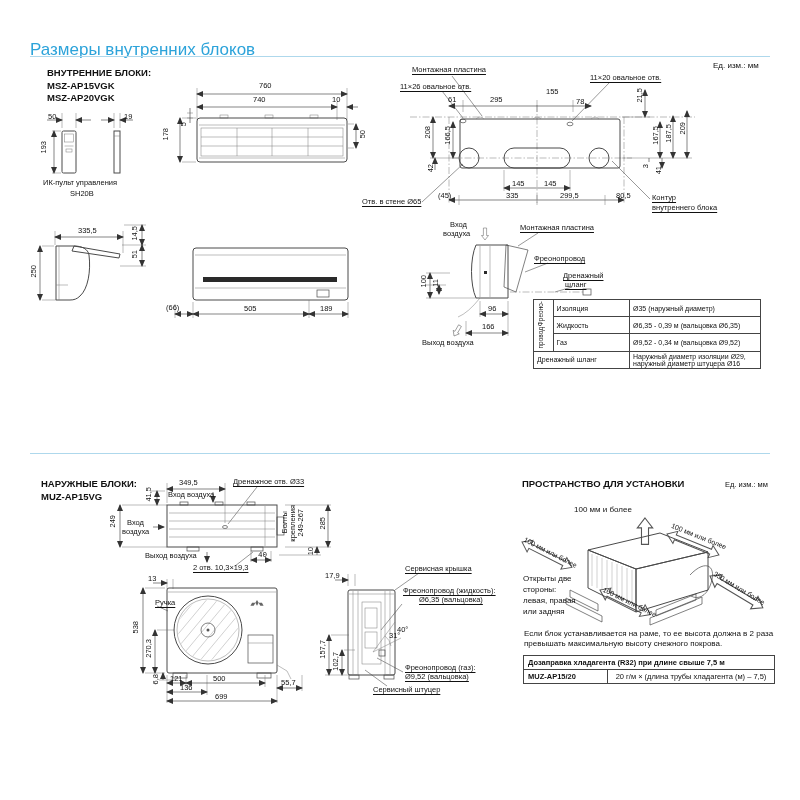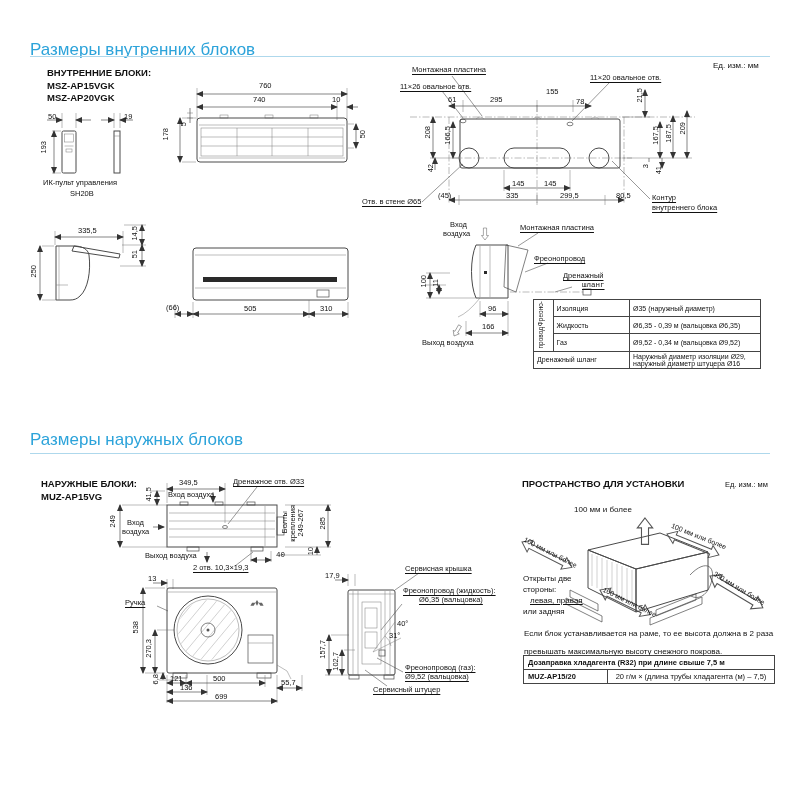--- a/index.html
+++ b/index.html
@@ -231,21 +231,21 @@
     <line class="xl" x1="15" y1="64" x2="15" y2="78"></line>
         <line class="xl" x1="33" y1="62" x2="33" y2="78"></line>
     <line class="xl" x1="149" y1="60" x2="149" y2="78"></line>
         <line class="xl" x1="188" y1="62" x2="188" y2="78"></line>
     <line class="dl" x1="15" y1="74" x2="33" y2="74" marker-start="url(#aS)" marker-end="url(#aE)"></line>
     <line class="dl" x1="33" y1="74" x2="149" y2="74" marker-start="url(#aS)" marker-end="url(#aE)"></line>
     <line class="dl" x1="149" y1="74" x2="188" y2="74" marker-start="url(#aS)" marker-end="url(#aE)"></line>
   </svg>
   <span class="d" style="left:6px;top:64px;">(66)</span>
   <span class="d" style="left:84px;top:65px;">505</span>
-  <span class="d" style="left:160px;top:65px;">310</span>
+  <span class="d" style="left:160px;top:65px;">189</span>
 </div>
 
 <div class="diagram" style="left:420px;top:215px;width:255px;height:150px;">
   <svg width="255" height="150">
     <use href="#uarrow" class="oar" transform="translate(65,25) rotate(180) scale(0.5)"></use>
     <use href="#uarrow" class="oar" transform="translate(34,121) rotate(210) scale(0.5)"></use>
     <line class="ld" x1="118" y1="18" x2="98" y2="31"></line>
     <line class="ld" x1="128" y1="48" x2="105" y2="57"></line>
     <line class="ld" x1="152" y1="72" x2="135" y2="77"></line>
     <path class="ol" d="M56,30 L88,30 L88,83 L56,83 C50,70 50,43 56,30 Z"></path>
@@ -265,21 +265,21 @@
         <line class="xl" x1="88" y1="86" x2="88" y2="121"></line>
     <line class="dl" x1="60" y1="99" x2="88" y2="99" marker-start="url(#aS)" marker-end="url(#aE)"></line>
     <line class="xl" x1="46" y1="106" x2="46" y2="121"></line>
     <line class="dl" x1="46" y1="118" x2="88" y2="118" marker-start="url(#aS)" marker-end="url(#aE)"></line>
   </svg>
   <span class="d" style="left:30px;top:6px;">Вход</span>
   <span class="d" style="left:23px;top:15px;">воздуха</span>
   <span class="d u" style="left:100px;top:9px;">Монтажная пластина</span>
   <span class="d u" style="left:114px;top:40px;">Фреонопровод</span>
   <span class="d u" style="left:143px;top:57px;">Дренажный</span>
-  <span class="d u" style="left:162px;top:66px;font-family:Liberation Mono, monospace;">шланг</span>
+  <span class="d u" style="left:145px;top:66px;">шланг</span>
   <span class="d vt" style="left:0px;top:60px;">100</span>
   <span class="d vt" style="left:12px;top:64px;">11</span>
   <span class="d" style="left:68px;top:90px;">96</span>
   <span class="d" style="left:62px;top:108px;">166</span>
   <span class="d" style="left:2px;top:124px;">Выход воздуха</span>
 </div>
 
 <table class="spec" style="left:533px;top:299px;width:228px;">
   <tbody>
         <tr>
@@ -295,21 +295,20 @@
     <td>Газ</td>
     <td>Ø9,52 - 0,34 м (вальцовка Ø9,52)</td>
   </tr>
   <tr>
     <td colspan="2">Дренажный шланг</td>
     <td>Наружный диаметр изоляции Ø29, наружный диаметр штуцера Ø16</td>
   </tr>
 </tbody>
     </table>
 
-<div class="sec-title" style="left:30px;top:430px;">Размеры наружных блоков</div>
 <div class="rule" style="left:30px;top:453px;width:740px;"></div>
 
 <div class="hd" style="left:41px;top:479px;">НАРУЖНЫЕ БЛОКИ:</div>
 <div class="hd" style="left:41px;top:492px;text-align:center;">MUZ-AP15VG</div>
 
 <div class="diagram" style="left:95px;top:465px;width:265px;height:115px;">
   <svg width="265" height="115">
     <line class="xl" x1="72" y1="18" x2="72" y2="38"></line>
         <line class="xl" x1="130" y1="18" x2="130" y2="58"></line>
     <line class="dl" x1="72" y1="24" x2="130" y2="24" marker-start="url(#aS)" marker-end="url(#aE)"></line>
@@ -351,21 +350,21 @@
   <span class="d vt" style="left:50px;top:22px;">41,5</span>
   <span class="d vt" style="left:14px;top:50px;">249</span>
   <span class="d" style="left:32px;top:54px;">Вход</span>
   <span class="d" style="left:27px;top:63px;">воздуха</span>
   <span class="d" style="left:50px;top:87px;">Выход воздуха</span>
   <span class="d vt" style="left:186px;top:46px;">Болты</span>
   <span class="d vt" style="left:194px;top:40px;">крепления</span>
   <span class="d vt" style="left:202px;top:44px;">249-267</span>
   <span class="d vt" style="left:224px;top:52px;">285</span>
   <span class="d vt" style="left:212px;top:82px;">10</span>
-  <span class="d" style="left:181px;top:86px;font-family:Liberation Mono, monospace;">40</span>
+  <span class="d" style="left:163px;top:86px;font-family:Liberation Mono, monospace;">40</span>
   <span class="d u" style="left:98px;top:99px;">2 отв. 10,3×19,3</span>
 </div>
 
 <div class="diagram" style="left:95px;top:575px;width:265px;height:140px;">
   <svg width="265" height="140">
     <defs>
           <clipPath id="fanclip">
             <circle cx="113" cy="55" r="30"></circle>
           </clipPath>
         </defs>
@@ -414,21 +413,21 @@
         <line class="xl" x1="170" y1="100" x2="170" y2="112"></line>
     <line class="xl" x1="182" y1="100" x2="182" y2="128"></line>
         <line class="xl" x1="207" y1="100" x2="207" y2="116"></line>
     <line class="dl" x1="72" y1="108" x2="91" y2="108" marker-start="url(#aS)" marker-end="url(#aE)"></line>
     <line class="dl" x1="91" y1="108" x2="170" y2="108" marker-start="url(#aS)" marker-end="url(#aE)"></line>
     <line class="dl" x1="72" y1="117" x2="112" y2="117" marker-start="url(#aS)" marker-end="url(#aE)"></line>
     <line class="dl" x1="72" y1="126" x2="182" y2="126" marker-start="url(#aS)" marker-end="url(#aE)"></line>
     <line class="dl" x1="182" y1="113" x2="207" y2="113" marker-start="url(#aS)" marker-end="url(#aE)"></line>
   </svg>
   <span class="d" style="left:53px;top:0px;">13</span>
-  <span class="d u" style="left:30px;top:24px;">Ручка</span>
+  <span class="d u" style="left:60px;top:24px;">Ручка</span>
   <span class="d vt" style="left:37px;top:46px;">538</span>
   <span class="d vt" style="left:50px;top:64px;">270,3</span>
   <span class="d vt" style="left:57px;top:99px;">6,8</span>
   <span class="d" style="left:75px;top:100px;">121</span>
   <span class="d" style="left:118px;top:100px;">500</span>
   <span class="d" style="left:85px;top:109px;">136</span>
   <span class="d" style="left:120px;top:118px;">699</span>
   <span class="d" style="left:186px;top:104px;">55,7</span>
 </div>
 
@@ -461,21 +460,21 @@
     <line class="il" x1="58" y1="92" x2="86" y2="78"></line>
     <path class="il" d="M70,76 A16,16 0 0 1 76,86"></path>
     <rect class="ol2" x="64" y="90" width="6" height="6"></rect>
   </svg>
   <span class="d" style="left:10px;top:12px;">17,9</span>
   <span class="d vt" style="left:4px;top:80px;">157,7</span>
   <span class="d vt" style="left:17px;top:92px;">102,7</span>
   <span class="d u" style="left:90px;top:5px;">Сервисная крышка</span>
   <span class="d u" style="left:88px;top:27px;">Фреонопровод (жидкость):</span>
   <span class="d u" style="left:88px;top:36px;margin-left:16px;">Ø6,35 (вальцовка)</span>
-  <span class="d" style="left:82px;top:60px;">40°</span>
+  <span class="d" style="left:82px;top:66px;">40°</span>
   <span class="d" style="left:74px;top:72px;">31°</span>
   <span class="d u" style="left:90px;top:104px;">Фреонопровод (газ):</span>
   <span class="d u" style="left:90px;top:113px;">Ø9,52 (вальцовка)</span>
   <span class="d u" style="left:58px;top:126px;">Сервисный штуцер</span>
 </div>
 
 <div class="diagram" style="left:510px;top:470px;width:285px;height:190px;">
   <span class="inst-title" style="left:12px;top:8px;">ПРОСТРАНСТВО ДЛЯ УСТАНОВКИ</span>
   <span class="d" style="left:215px;top:11px;">Ед. изм.: мм</span>
   <svg width="285" height="190" style="position:absolute;left:0;top:0;">
@@ -502,24 +501,24 @@
     <path class="ol2" d="M140,148 L192,127 L192,134 L140,155 Z"></path>
     <path class="ol2" d="M180,105 C196,88 208,96 200,116 C196,126 188,130 181,126"></path>
   </svg>
   <span class="d d8" style="left:64px;top:36px;">100 мм и более</span>
   <span class="rot-lbl" style="left:163px;top:52px;transform:rotate(22deg);">100 мм или более</span>
   <span class="rot-lbl" style="left:16px;top:66px;transform:rotate(27deg);">100 мм или более</span>
   <span class="rot-lbl" style="left:95px;top:116px;transform:rotate(26deg);">100 мм или более</span>
   <span class="rot-lbl" style="left:206px;top:100px;transform:rotate(31deg);">350 мм или более</span>
   <span class="d d8" style="left:13px;top:105px;">Открыты две</span>
   <span class="d d8" style="left:13px;top:116px;">стороны:</span>
-  <span class="d d8" style="left:20px;top:127px;text-decoration:underline;">левая, правая</span>
+  <span class="d d8" style="left:13px;top:127px;">левая, правая</span>
   <span class="d d8" style="left:13px;top:138px;">или задняя</span>
   <span class="d d8" style="left:14px;top:160px;">Если блок устанавливается на раме, то ее высота должна в 2 раза</span>
-  <span class="d d8" style="left:14px;top:170px;margin-top:8px;">превышать максимальную высоту снежного покрова.</span>
+  <span class="d d8" style="left:14px;top:170px;">превышать максимальную высоту снежного покрова.</span>
 </div>
 
 <table class="spec" style="left:523px;top:655px;width:252px;">
   <tbody>
         <tr>
     <td colspan="2" class="b" style="font-size:7.5px;padding:2px 4px;">Дозаправка хладагента (R32) при длине свыше 7,5 м</td>
   </tr>
   <tr>
     <td class="b" style="width:75px;font-size:7.5px;padding:2px 4px;">MUZ-AP15/20</td>
     <td style="font-size:7.5px;padding:2px 4px;text-align:center;">20 г/м × (длина трубы хладагента (м) – 7,5)</td>

